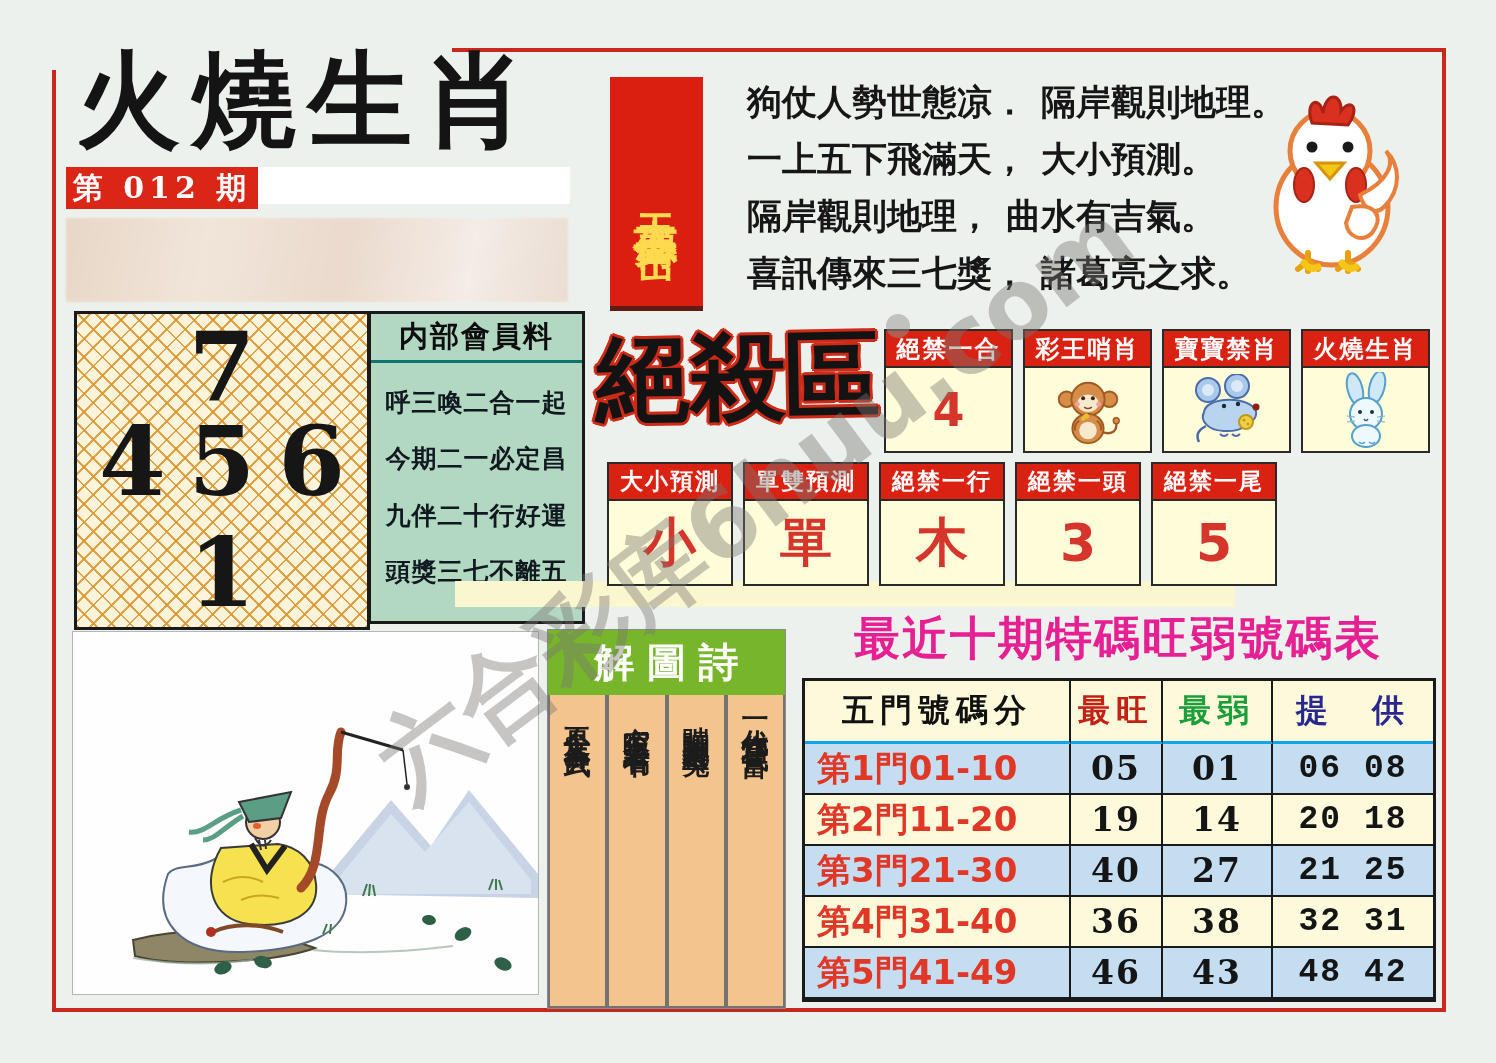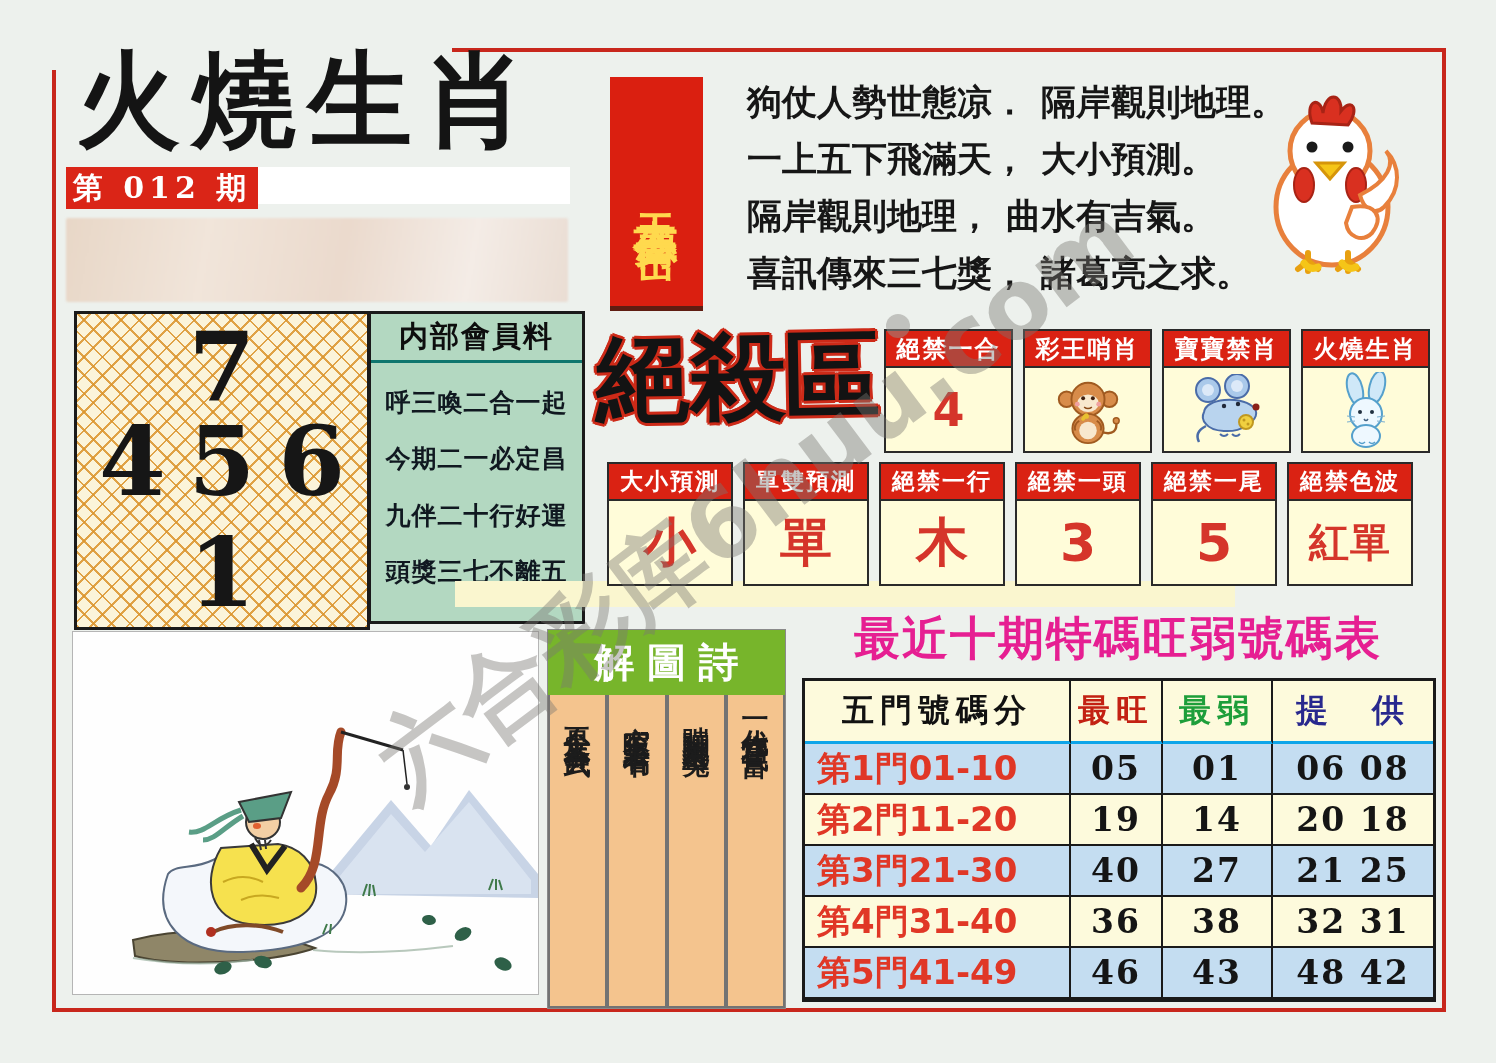--- a/index.html
+++ b/index.html
@@ -66,21 +66,21 @@
                  display:flex;align-items:center;padding-top:10px;box-sizing:border-box;line-height:1;}
   
   .painting{left:72px;top:631px;width:467px;height:364px;background:#fefefe;border:1px solid #b5b5b5;box-sizing:border-box;}
   
   .table-title{left:798px;top:608px;width:640px;text-align:center;font-size:46px;font-weight:900;color:#e61f92;
                letter-spacing:2px;font-family:"DejaVu Sans",sans-serif;z-index:2;}
   .hot-table{left:802px;top:678px;width:634px;border:3px solid #1a1a1a;box-sizing:border-box;background:#fdfadc;
              display:grid;grid-template-columns:266px 92px 110px auto;grid-auto-rows:auto;z-index:2;}
   .ht-cell{border-right:2px solid #1a1a1a;border-bottom:2px solid #1a1a1a;display:flex;align-items:center;
            justify-content:center;height:51px;box-sizing:border-box;}
-  .ht-cell.last{border-right:none;}
+  .ht-cell.last{border-right:none;font-family:Liberation Mono, monospace;}
   .ht-head{height:63px;border-bottom:3px solid #0ea5e9;background:#fdfadc;font-family:"DejaVu Serif",serif;
            font-weight:700;font-size:32px;letter-spacing:6px;color:#111;}
   .ht-head.hot{color:#c32113;}
   .ht-head.weak{color:#1d9e3a;}
   .ht-head.provide{color:#28288e;}
   .row-blue{background:#c4ddf1;}
   .row-cream{background:#fdfadc;}
   .ht-gate{justify-content:flex-start;padding-left:12px;color:#e03726;font-size:34px;font-weight:700;
            font-family:"DejaVu Sans",sans-serif;white-space:nowrap;}
   .ht-num{font-family:"DejaVu Serif",serif;font-size:33px;font-weight:700;color:#151515;letter-spacing:2px;white-space:nowrap;}
@@ -256,26 +256,20 @@
     <div class="cell">
       <div class="hd" style="font-size:23px;">絕禁一頭</div>
       <div class="bd">
           <span class="val">3</span>
         </div>
     </div>
     <div class="cell">
       <div class="hd" style="font-size:23px;">絕禁一尾</div>
       <div class="bd">
           <span class="val">5</span>
-        </div>
-    </div>
-    <div class="cell">
-      <div class="hd" style="font-size:23px;">絕禁色波</div>
-      <div class="bd">
-          <span class="val small">紅單</span>
         </div>
     </div>
   </div>
   <div class="abs cream-strip"></div>
 
   <div class="abs jietushi">
     <div class="hd">解圖詩</div>
     <div class="cols">
       <div class="col">不是文盲不会武。</div>
       <div class="col">空暇之余看看书，</div>

